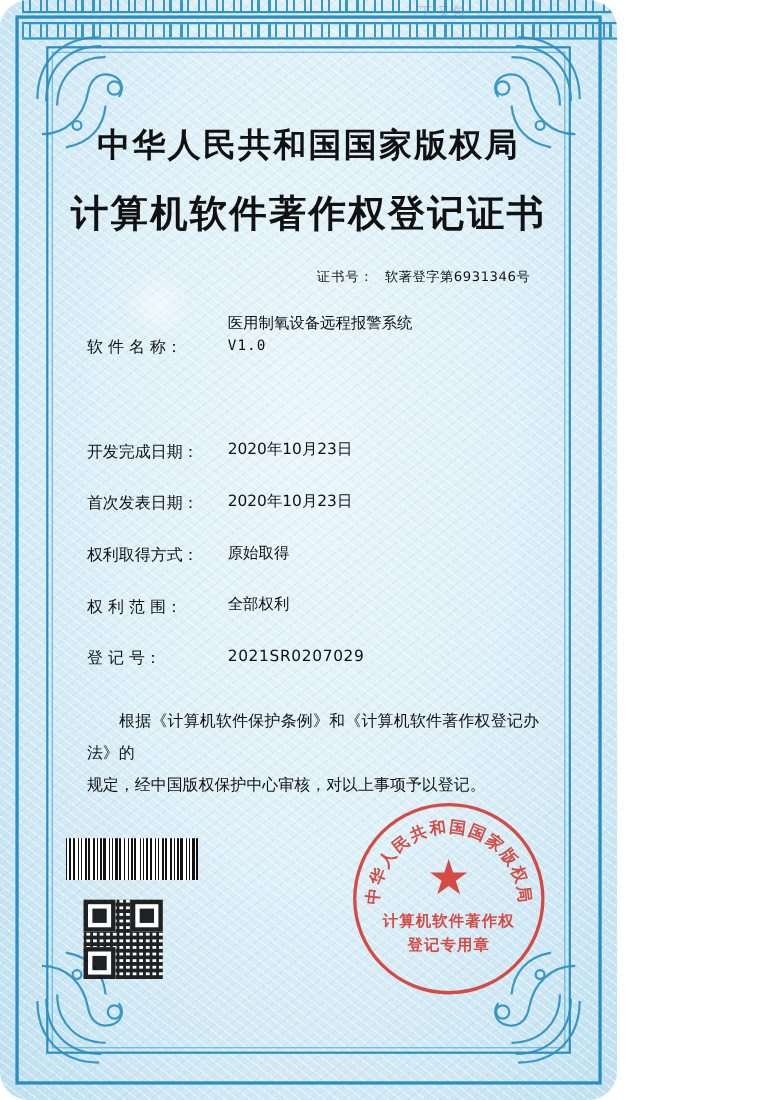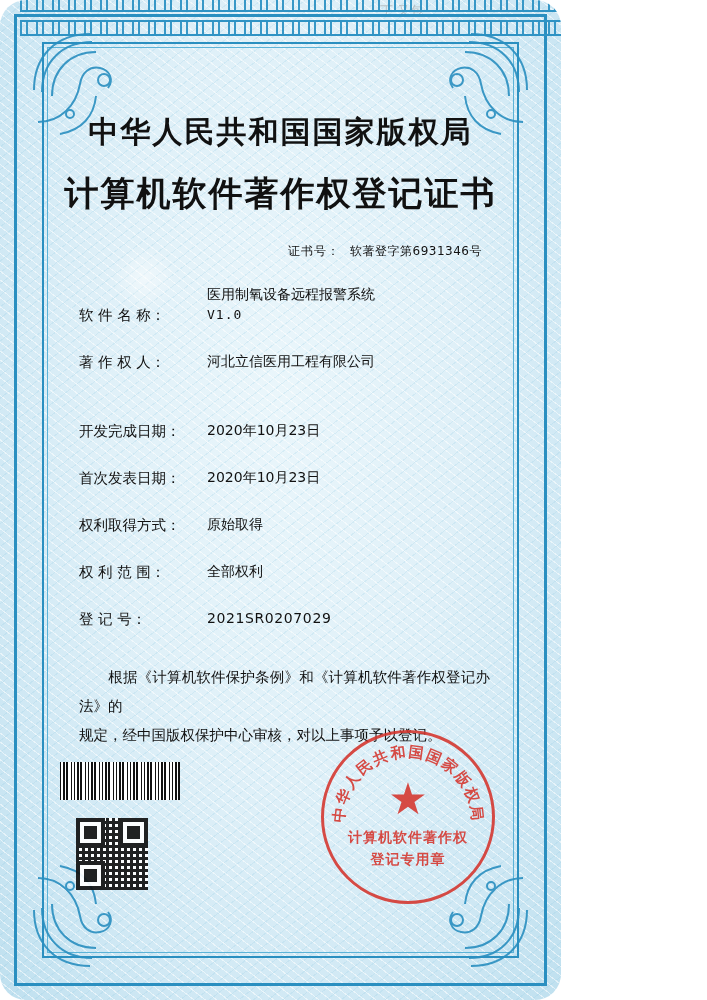--- a/index.html
+++ b/index.html
@@ -292,24 +292,20 @@
       <div class="row">
         <div class="label">软 件 名 称：</div>
         <div class="value">
           <span>医用制氧设备远程报警系统</span>
           <span class="v2">V1.0</span>
         </div>
       </div>
 
       <div class="gap-a"></div>
 
-      <div class="row">
-        <div class="label">著 作 权 人：</div>
-        <div class="value">河北立信医用工程有限公司</div>
-      </div>
 
       <div class="gap-b"></div>
 
       <div class="row">
         <div class="label">开发完成日期：</div>
         <div class="value">2020年10月23日</div>
       </div>
 
       <div class="gap-c"></div>
 

